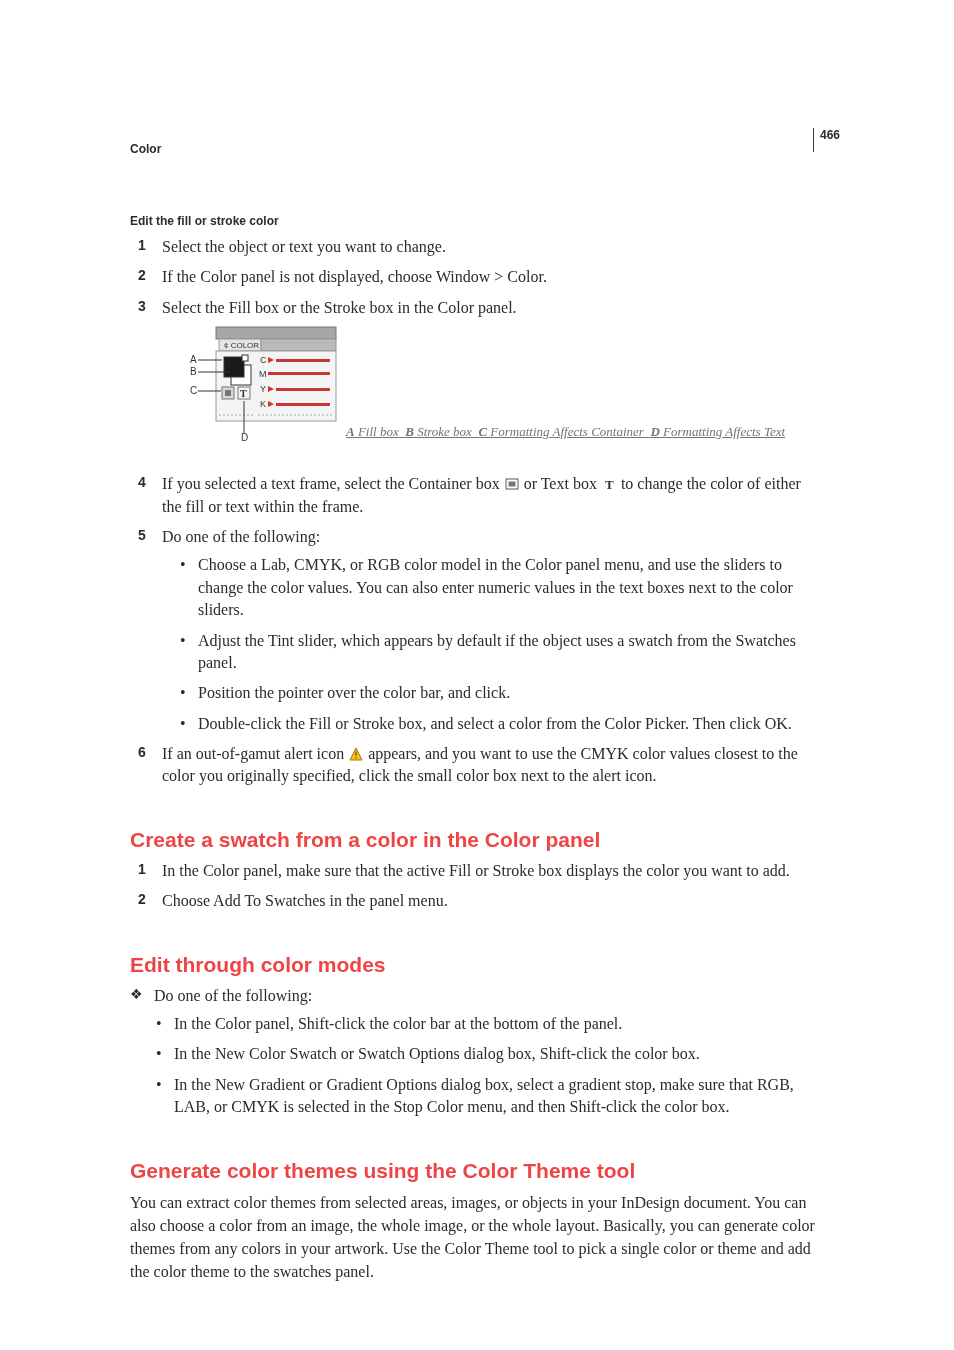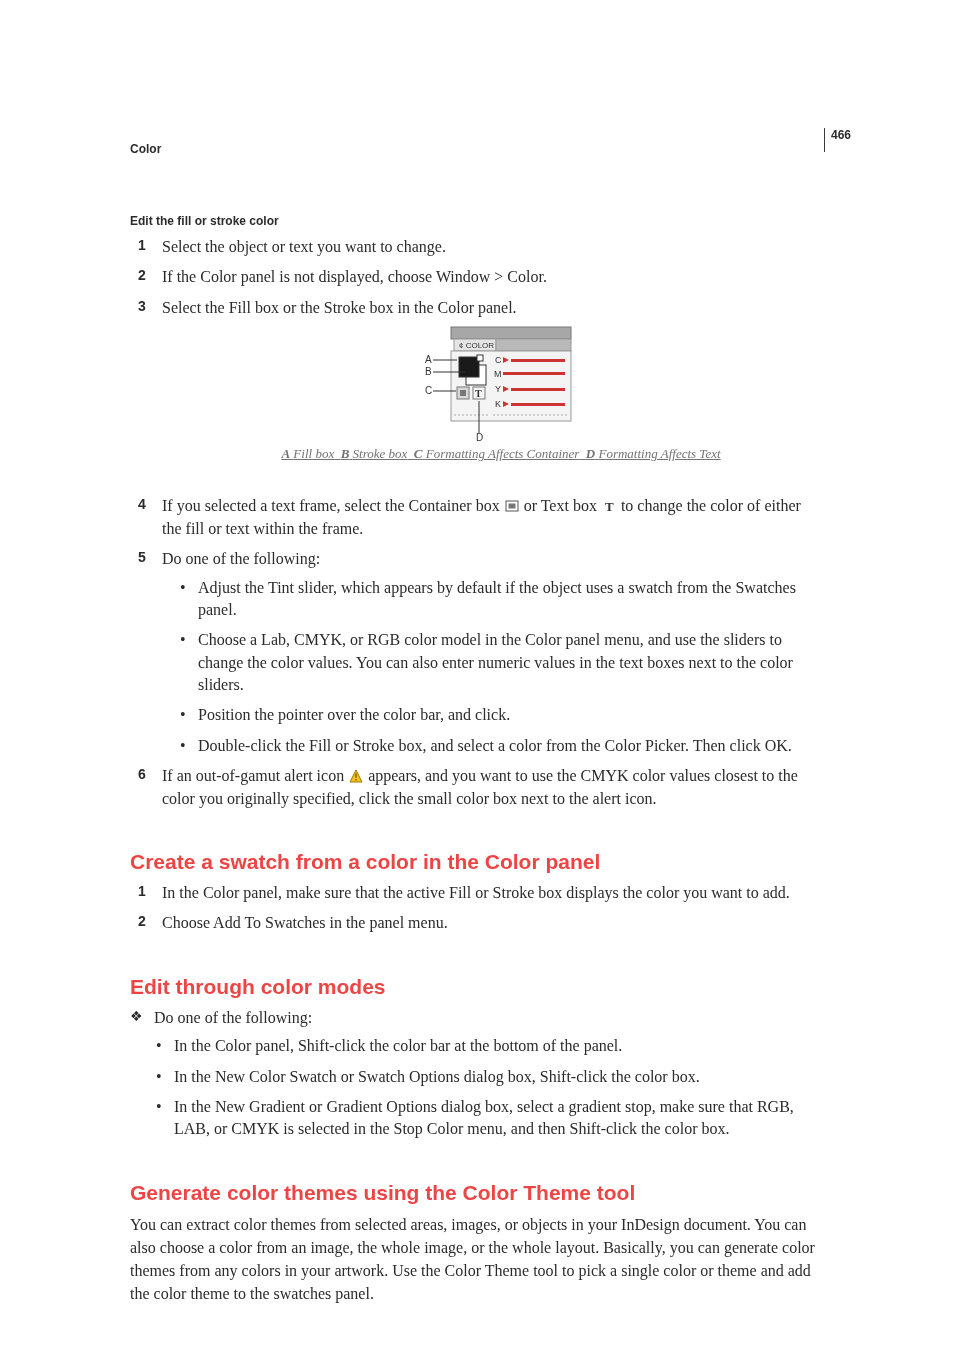--- a/index.html
+++ b/index.html
@@ -13,21 +13,21 @@
     width: 954px;
     min-height: 1350px;
     margin: 0 auto;
     position: relative;
     box-sizing: border-box;
     padding: 142px 130px 60px 130px;
   }
   .page-number-wrap {
     position: absolute;
     top: 128px;
-    right: 103px;
+    right: 114px;
     text-align: center;
   }
   .page-number-bar {
     border-left: 1.5px solid #3a3a3a;
     padding-left: 6px;
     height: 24px;
     display: flex;
     align-items: flex-start;
   }
   .page-number {
@@ -113,22 +113,22 @@
     font-size: 14px;
   }
   p.body {
     font-size: 16px;
     line-height: 1.45;
     margin: 0 0 23px 0;
   }
   .figure {
     margin: 2px 0 6px 24px;
     display: flex;
-    flex-direction: column;
-    align-items: center;
+    flex-direction: row;
+    align-items: flex-end;
   }
   .fig-caption {
     font-style: italic;
     font-size: 13px;
     color: #737373;
     margin-top: 4px;
     text-decoration: underline;
   }
   .fig-caption b { font-style: italic; font-weight: bold; }
   .block-gap    { height: 32px; }
@@ -230,22 +230,22 @@
         <svg width="14" height="14" viewBox="0 0 14 14">
             <text x="3" y="12" font-family="Georgia" font-size="13" font-weight="bold" fill="#333">T</text>
           </svg>
       </span>
       <span> to change the color of either the fill or text within the frame.</span>
     </li>
 
     <li>
       <span>Do one of the following:</span>
       <ul class="bullets">
+        <li>Choose a Lab, CMYK, or RGB color model in the Color panel menu, and use the sliders to change the color values. You can also enter numeric values in the text boxes next to the color sliders.</li>
         <li>Adjust the Tint slider, which appears by default if the object uses a swatch from the Swatches panel.</li>
-        <li>Choose a Lab, CMYK, or RGB color model in the Color panel menu, and use the sliders to change the color values. You can also enter numeric values in the text boxes next to the color sliders.</li>
         <li>Position the pointer over the color bar, and click.</li>
         <li>Double-click the Fill or Stroke box, and select a color from the Color Picker. Then click OK.</li>
       </ul>
     </li>
 
     <li>
       <span>If an out-of-gamut alert icon </span>
       <span class="icon-inline">
         <svg width="14" height="14" viewBox="0 0 14 14">
             <polygon points="7,1 13,13 1,13" fill="#f4c21a" stroke="#9a7a00"></polygon>

